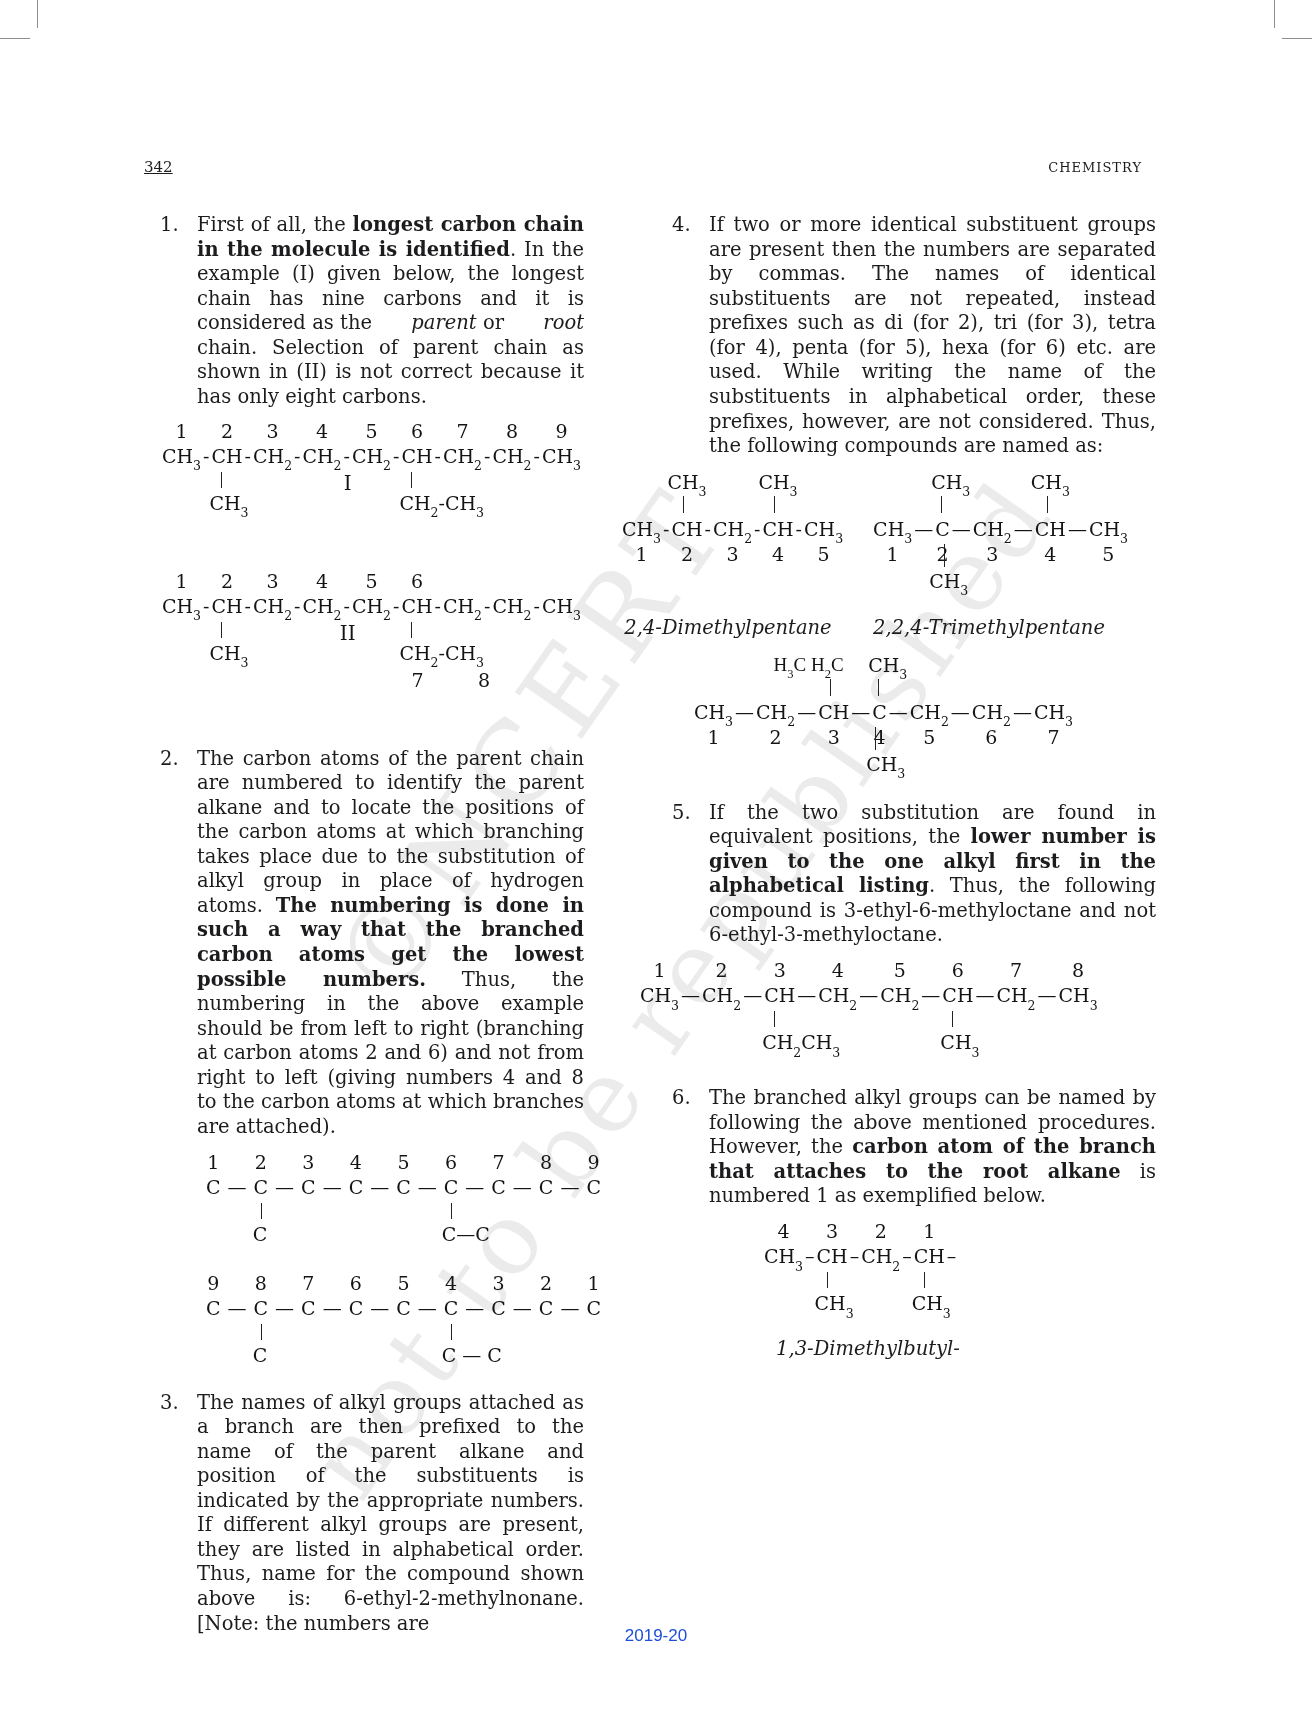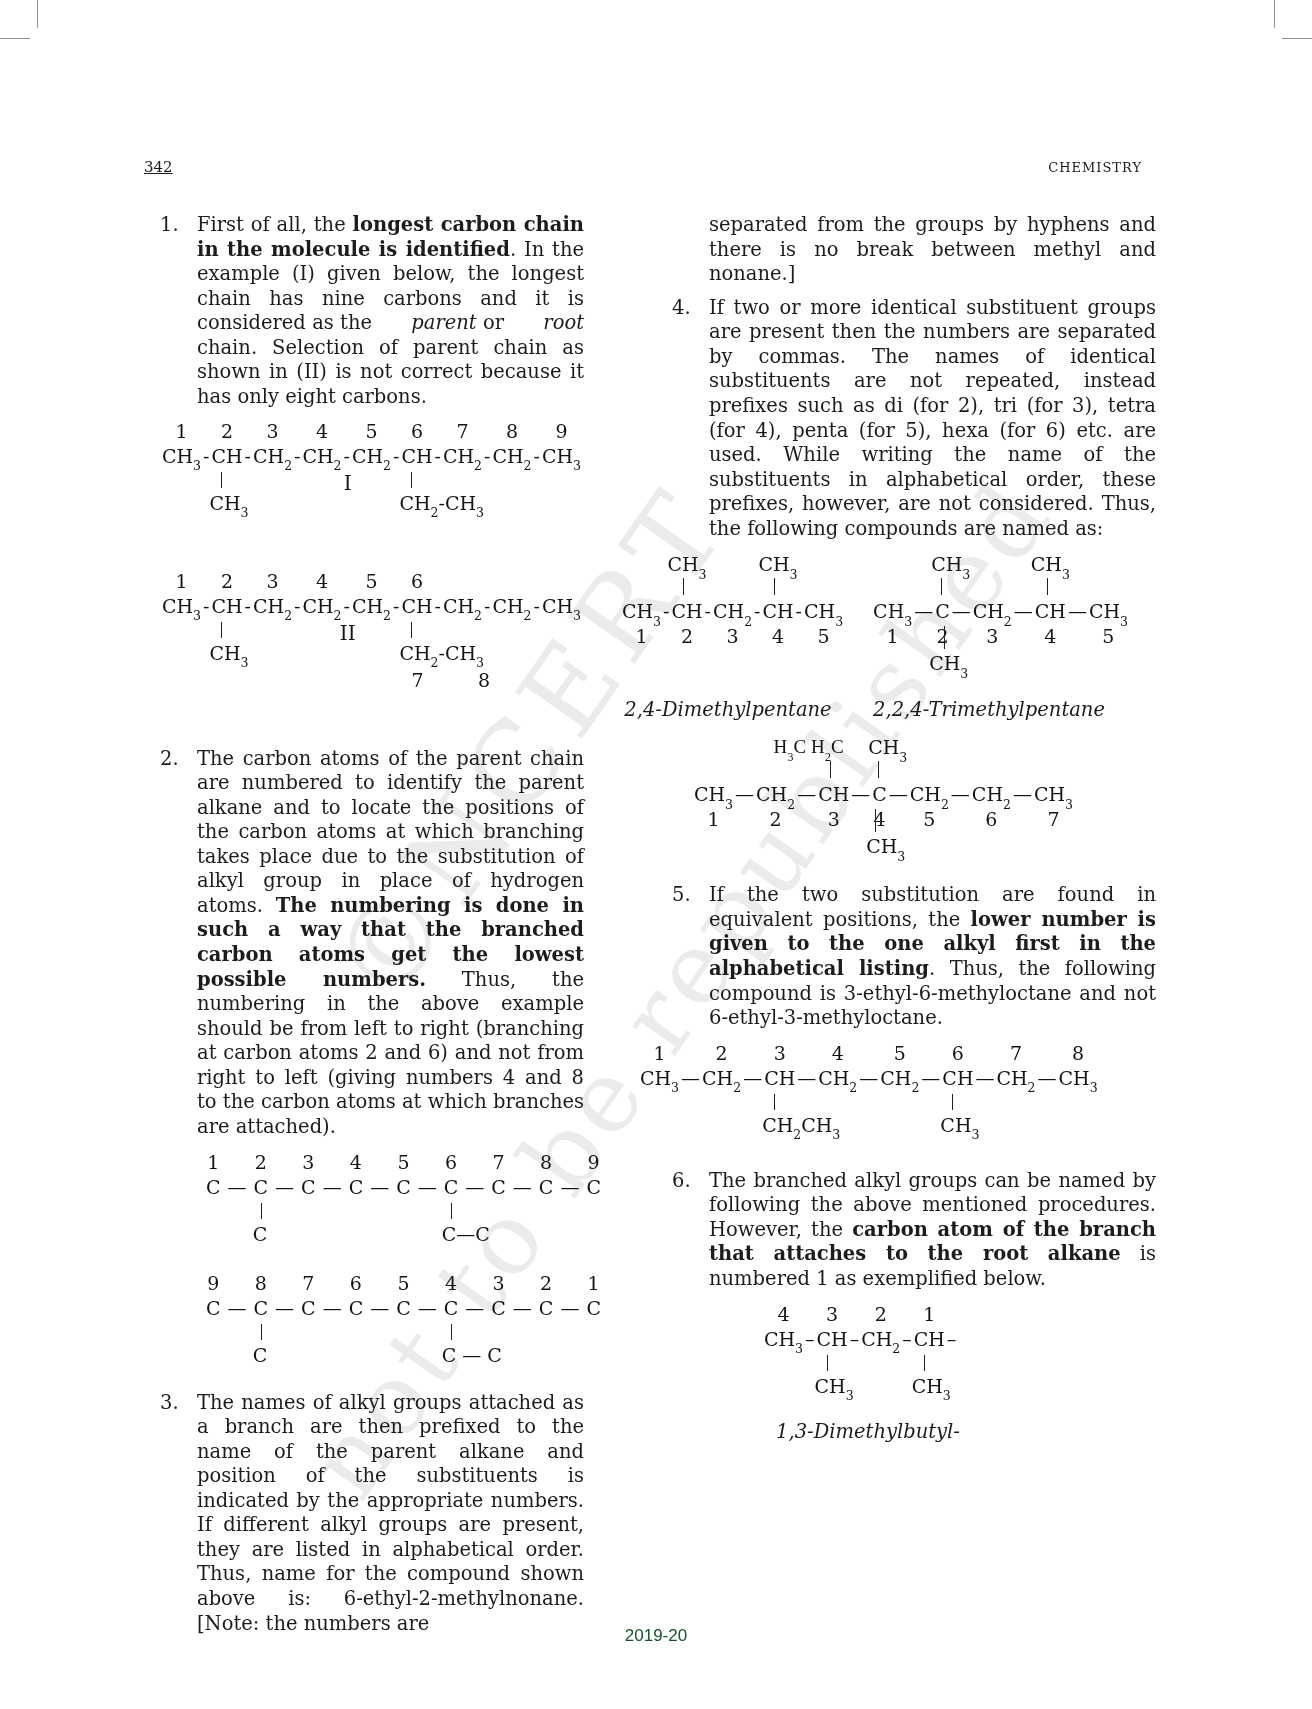--- a/index.html
+++ b/index.html
@@ -20,21 +20,21 @@
   .cm-tr-h { right:0; top:38px; width:30px; border-top:1px solid #8f8f8f; }
   
   .wm { position:absolute; z-index:0; color:#7e7e7e; opacity:0.15; white-space:nowrap;
         font-family:"DejaVu Serif", serif; pointer-events:none; }
   .wm1 { left:180px; top:680px; font-size:112px; letter-spacing:10px; transform:rotate(-55deg); transform-origin:center; width:700px; text-align:center; }
   .wm2 { left:60px;  top:930px; font-size:100px; letter-spacing:6px; transform:rotate(-55deg); transform-origin:center; width:1240px; text-align:center; }
   
   .hdr-num  { position:absolute; left:144px; top:158px; font-size:15px; z-index:1;text-decoration:underline; }
   .hdr-head { position:absolute; right:170px; top:160px; font-size:13px; letter-spacing:1px; z-index:1; }
   .footer   { position:absolute; left:0; right:0; top:1626px; text-align:center;
-              font-family:"Liberation Sans", sans-serif; font-size:17px; color:#14532d; z-index:1; }
+              font-family:"Liberation Sans", sans-serif; font-size:17px; color:#1d4ed8; z-index:1; }
   
   .col { position:absolute; top:213px; z-index:1; }
   #colL { left:160px; width:424px; }
   #colR { left:672px; width:484px; }
   .item { display:flex; margin-bottom:9px; }
   .inum { flex:0 0 37px; font-size:19.5px; line-height:1.26; }
   .itext { flex:1; font-size:19.5px; line-height:1.26; text-align:justify; }
   .cont-para { font-size:19.5px; line-height:1.26; text-align:justify; margin:0 0 9px 37px; }
   .bd { font-weight:bold; }
   .it { font-style:italic;margin-left:33px; }
@@ -196,21 +196,20 @@
   </div>
 
   <div class="item">
     <span class="inum">3.</span>
     <p class="itext"><span>The names of  alkyl groups attached as a branch are then prefixed to the name of the parent alkane and position of the substituents is indicated by the appropriate numbers. If different alkyl groups are present, they are listed in alphabetical order. Thus, name for the compound shown above is: 6-ethyl-2-methylnonane. [Note: the numbers are</span></p>
   </div>
 </div>
 
 <div class="col" id="colR">
 
-  <p class="cont-para"><span>separated from the groups by hyphens and there is no break between methyl and nonane.]</span></p>
 
   <div class="item">
     <span class="inum">4.</span>
     <p class="itext"><span>If two or more identical substituent groups are present then the numbers are separated  by commas. The names of identical substituents are not repeated, instead prefixes such as di (for 2), tri (for 3), tetra (for 4), penta (for 5), hexa (for 6) etc. are used. While writing the name of the substituents in alphabetical order, these prefixes, however, are not considered. Thus, the following compounds are named as:</span></p>
   </div>
 
   <div class="row-ab">
     <div class="chem-struct sA">
       <div class="chain">
         <span class="grp"><span class="num-below">1</span><span>CH<sub>3</sub></span></span>

